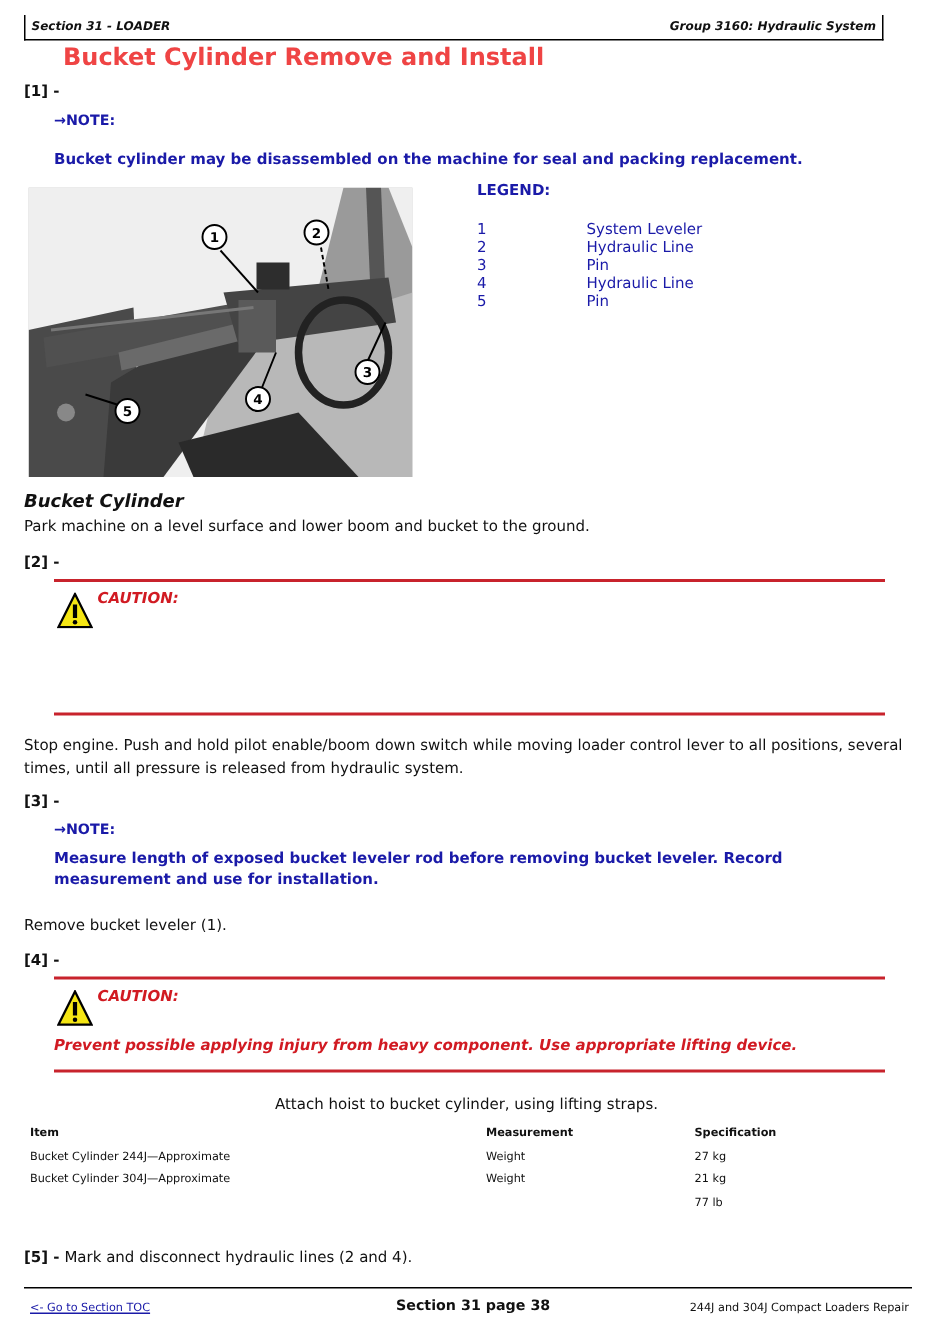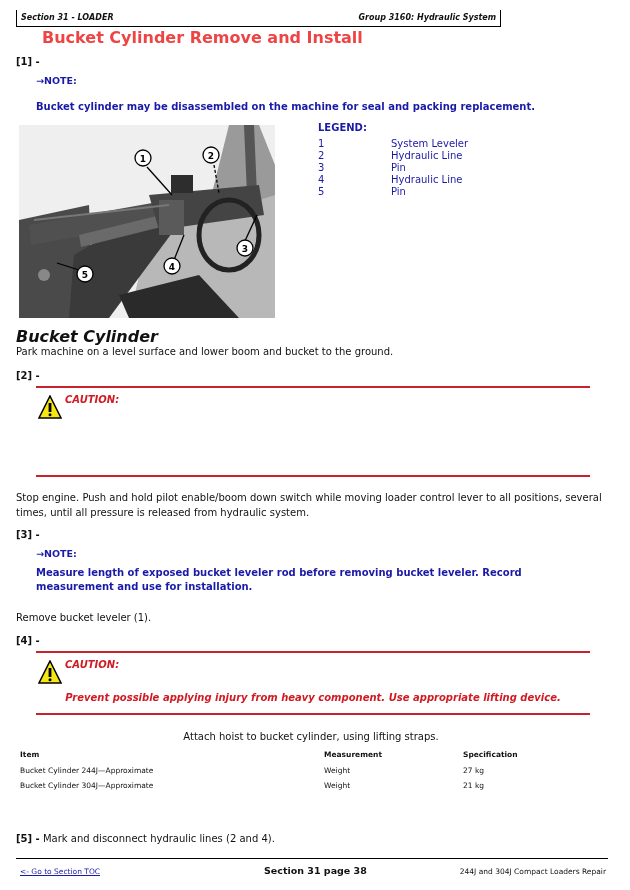--- a/index.html
+++ b/index.html
@@ -1,40 +1,40 @@
 <!DOCTYPE html>
 <html><head>
 <meta charset="utf-8">
 <style>
   * { box-sizing: border-box; margin: 0; padding: 0; }
   html, body { width: 630px; height: 890px; background: #ffffff; overflow: hidden; }
   body { font-family: "DejaVu Sans", sans-serif; color: #111; position: relative; }
 
-  .hdr { position: absolute; left: 16px; top: 10px; width: 485px; height: 17px;
+  .hdr { position: absolute; left: 16px; top: 10px; width: 573px; height: 17px;
          border-left: 1px solid #000; border-right: 1px solid #000; border-bottom: 1px solid #000; }
   .hdr .l { position: absolute; left: 4px; top: 3px; font-size: 8px; font-weight: bold; font-style: italic; }
   .hdr .r { position: absolute; right: 4px; top: 3px; font-size: 8px; font-weight: bold; font-style: italic; }
 
   .title { position: absolute; left: 42px; top: 28px; font-size: 16px; font-weight: bold; color: #ef4444; }
 
   .step { position: absolute; left: 16px; font-size: 10px; font-weight: bold; }
   .note-h { position: absolute; left: 36px; font-size: 9.5px; font-weight: bold; color: #1a1aa8; }
   .note-b { position: absolute; left: 36px; width: 560px; font-size: 10px; font-weight: bold; color: #1a1aa8; line-height: 14px; }
 
   .photo { position: absolute; left: 19px; top: 125px; width: 256px; height: 193px; background: #d9d9d9; overflow: hidden; }
 
   .legend { position: absolute; left: 318px; top: 122px; font-size: 10px; color: #1a1aa8; }
-  .legend .lh { font-weight: bold; margin-bottom: 5px; }
+  .legend .lh { font-weight: bold; margin-bottom: 15px; }
   .legend .row { display: flex; height: 12px; line-height: 12px; }
   .legend .num { width: 73px; }
 
-  .subhead { position: absolute; left: 16px; top: 327px; font-size: 16px; font-weight: bold; font-style: italic; }
+  .subhead { position: absolute; left: 16px; top: 327px; font-size: 12px; font-weight: bold; font-style: italic; }
   .para { position: absolute; left: 16px; width: 590px; font-size: 10px; line-height: 15px; color: #111; }
 
-  .caution { position: absolute; left: 36px; width: 554px; border-top: 2px solid #c8232c; border-bottom: 2px solid #c8232c; text-align: center; }
+  .caution { position: absolute; left: 36px; width: 554px; border-top: 2px solid #c8232c; border-bottom: 2px solid #c8232c; }
   .caution .icon { position: absolute; left: 2px; top: 7px; width: 24px; height: 24px; }
   .caution .ch { position: absolute; left: 29px; top: 6px; font-size: 10px; font-weight: bold; font-style: italic; color: #d11a22; }
   .caution .cb { position: absolute; left: 0; font-size: 10px; font-weight: bold; font-style: italic; color: #d11a22; line-height: 14px; width: 554px; }
 
   .spec { position: absolute; left: 18px; top: 750px; width: 590px; font-size: 7.5px; }
   .spec .r { position: relative; height: 15.5px; }
   .spec .c1 { position: absolute; left: 2px; }
   .spec .c2 { position: absolute; left: 306px; }
   .spec .c3 { position: absolute; left: 445px; }
   .spec .hd { font-weight: bold; }
@@ -163,20 +163,25 @@
   <div class="r">
     <span class="c1">Bucket Cylinder 244J—Approximate</span>
     <span class="c2">Weight</span>
     <span class="c3">27 kg</span>
   </div>
   <div class="r">
     <span class="c1">Bucket Cylinder 304J—Approximate</span>
     <span class="c2">Weight</span>
     <span class="c3">21 kg</span>
   </div>
+  <div class="r">
+    <span class="c1"></span>
+    <span class="c2"></span>
+    <span class="c3">77 lb</span>
+  </div>
 </div>
 
 <div class="para" style="top:831px;">
   <b>[5] -</b>
   <span>Mark and disconnect hydraulic lines (2 and 4).</span>
 </div>
 
 <div class="ftr">
   <a class="toc">&lt;- Go to Section TOC</a>
   <span class="pg">Section 31 page 38</span>

